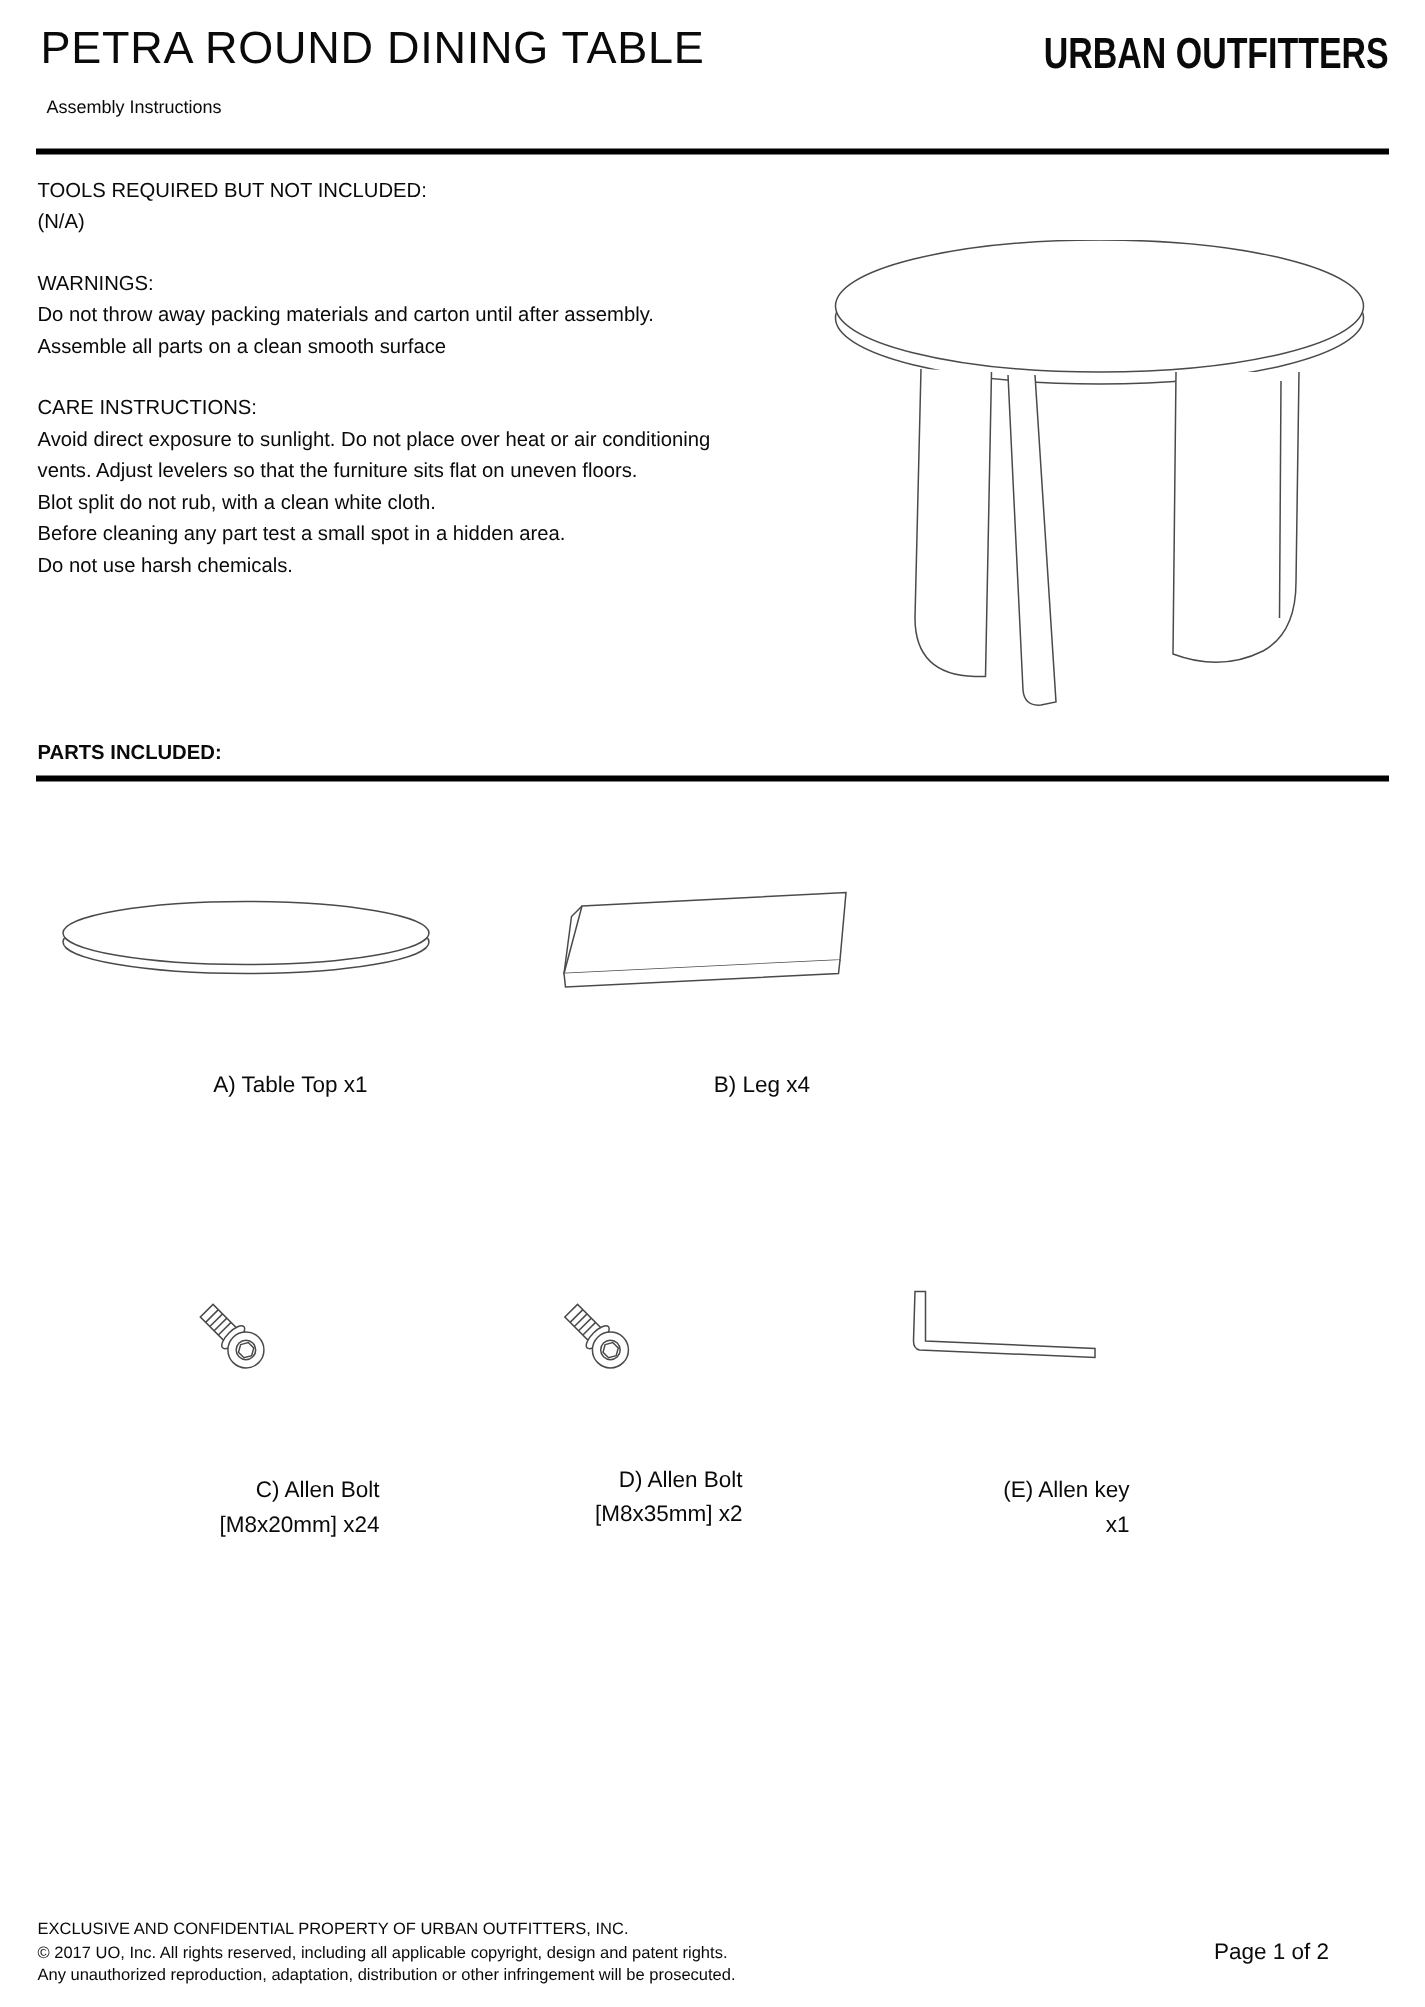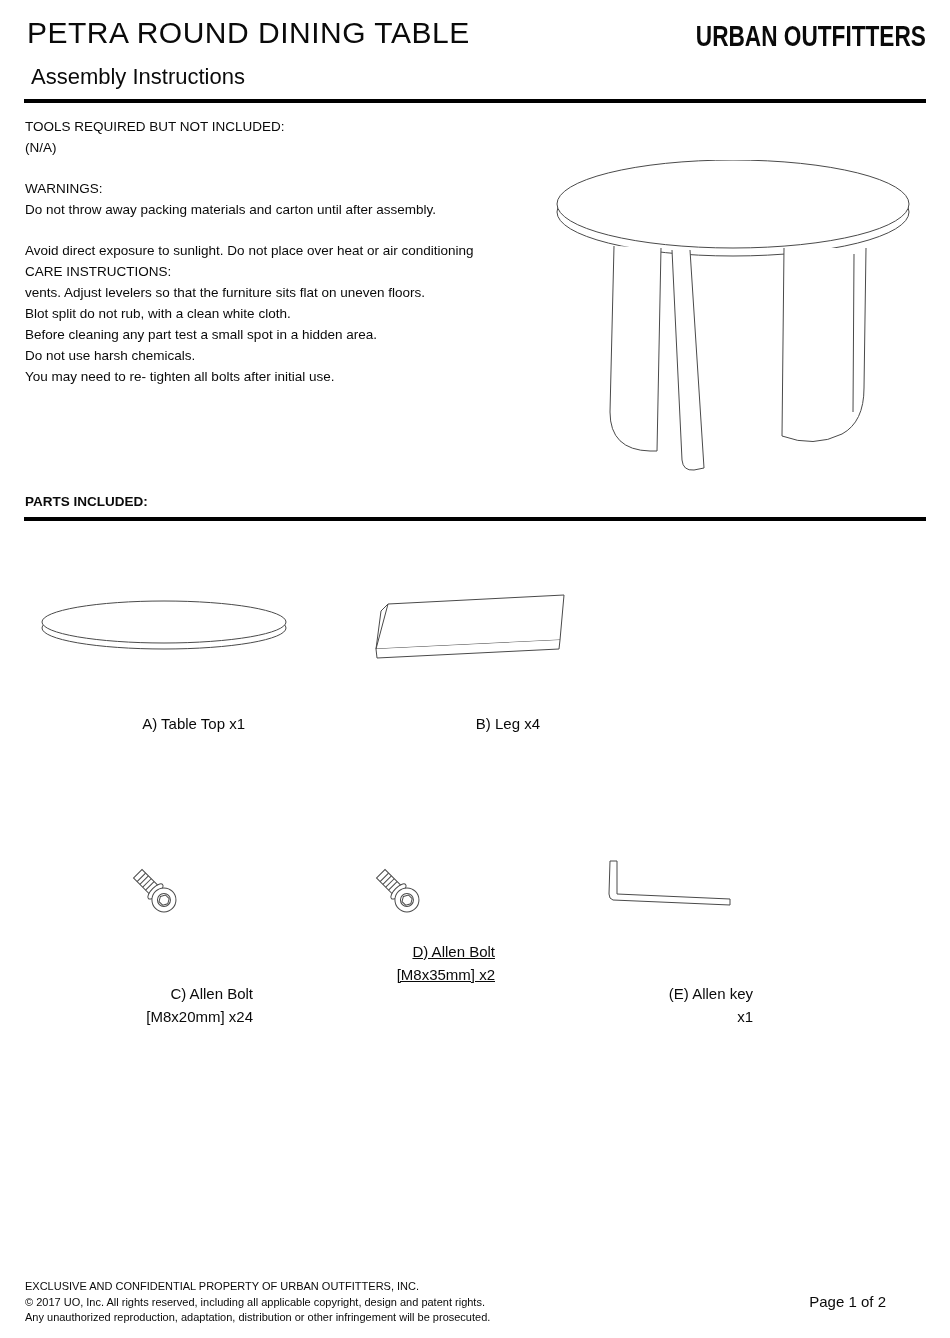--- a/index.html
+++ b/index.html
@@ -6,21 +6,21 @@
   body{
     width:950px;height:1338px;
     background:#ffffff;color:#0a0a0a;
     font-family:"Liberation Sans", sans-serif;
     position:relative;overflow:hidden;
   }
   .abs{position:absolute;}
   .doc-title{left:27px;top:16px;font-size:30px;letter-spacing:.5px;font-weight:400;}
   .brand{right:24px;top:20px;font-size:29px;font-weight:700;letter-spacing:0;
          transform:scaleX(.78);transform-origin:100% 50%;white-space:nowrap;}
-  .subtitle{left:31px;top:64px;font-size:22px;}
+  .subtitle{left:31px;top:64px;font-size:12px;}
   .rule{left:24px;width:902px;height:4px;background:#000;}
   .rule-top{top:99px;}
   .rule-parts{top:517px;}
   .textcol{left:25px;top:116px;width:585px;font-size:13.5px;line-height:21px;}
   .sec{margin:0 0 20px 0;}
   .sec div{white-space:nowrap;}
   .parts-heading{left:25px;top:494px;font-size:13.5px;font-weight:bold;}
   .part-label{font-size:15px;line-height:23px;text-align:right;}
   .footer{left:25px;top:1279px;font-size:11px;line-height:15.5px;}
   .pageno{right:64px;top:1293px;font-size:15px;}
@@ -36,29 +36,29 @@
 <div class="abs rule rule-top"></div>
 
 <div class="abs textcol">
   <div class="sec">
     <div>TOOLS REQUIRED BUT NOT INCLUDED:</div>
     <div>(N/A)</div>
   </div>
   <div class="sec">
     <div>WARNINGS:</div>
     <div>Do not throw away packing materials and carton until after assembly.</div>
+    <div>Assemble all parts on a clean smooth surface</div>
   </div>
   <div class="sec">
+    <div>CARE INSTRUCTIONS:</div>
     <div>Avoid direct exposure to sunlight. Do not place over heat or air conditioning</div>
-    <div>CARE INSTRUCTIONS:</div>
     <div>vents. Adjust levelers so that the furniture sits flat on uneven floors.</div>
     <div>Blot split do not rub, with a clean white cloth.</div>
     <div>Before cleaning any part test a small spot in a hidden area.</div>
     <div>Do not use harsh chemicals.</div>
-    <div>You may need to re- tighten all bolts after initial use.</div>
   </div>
 </div>
 
 <svg class="abs" style="left:552px;top:160px;" width="372" height="318" viewBox="0 0 372 318">
   <ellipse cx="181" cy="52" rx="176" ry="44" fill="#fff"></ellipse>
   <ellipse cx="181" cy="44" rx="176" ry="44" fill="#fff"></ellipse>
   <path d="M 62,86 L 58,252 Q 58,290 98,291 L 105,291 L 109,88" fill="#fff"></path>
   <path d="M 120,90 L 130,300 Q 131,311 142,310 L 152,308 L 138,90" fill="#fff"></path>
   <path d="M 232,88 L 230,276 Q 262,288 290,274 Q 312,262 312,228 L 314,88" fill="#fff"></path>
   <path d="M 302,94 L 301,252" fill="none"></path>
@@ -110,21 +110,21 @@
 </svg>
 
 <svg class="abs" style="left:600px;top:856px;" width="138" height="58" viewBox="0 0 138 58">
   <path d="M 10,5 L 17,5 L 17,38 L 130,43 L 130,49 L 13,44 Q 9,43 9,38 Z" fill="#fff"></path>
 </svg>
 
 <div class="abs part-label" style="left:78px;top:982px;width:175px;">
   <div>C) Allen Bolt</div>
   <div>[M8x20mm] x24</div>
 </div>
-<div class="abs part-label" style="left:320px;top:940px;width:175px;text-decoration:underline;">
+<div class="abs part-label" style="left:320px;top:975px;width:175px;">
   <div>D) Allen Bolt</div>
   <div>[M8x35mm] x2</div>
 </div>
 <div class="abs part-label" style="left:578px;top:982px;width:175px;">
   <div>(E) Allen key</div>
   <div>x1</div>
 </div>
 
 <div class="abs footer">
   <div>EXCLUSIVE AND CONFIDENTIAL PROPERTY OF URBAN OUTFITTERS, INC.</div>

